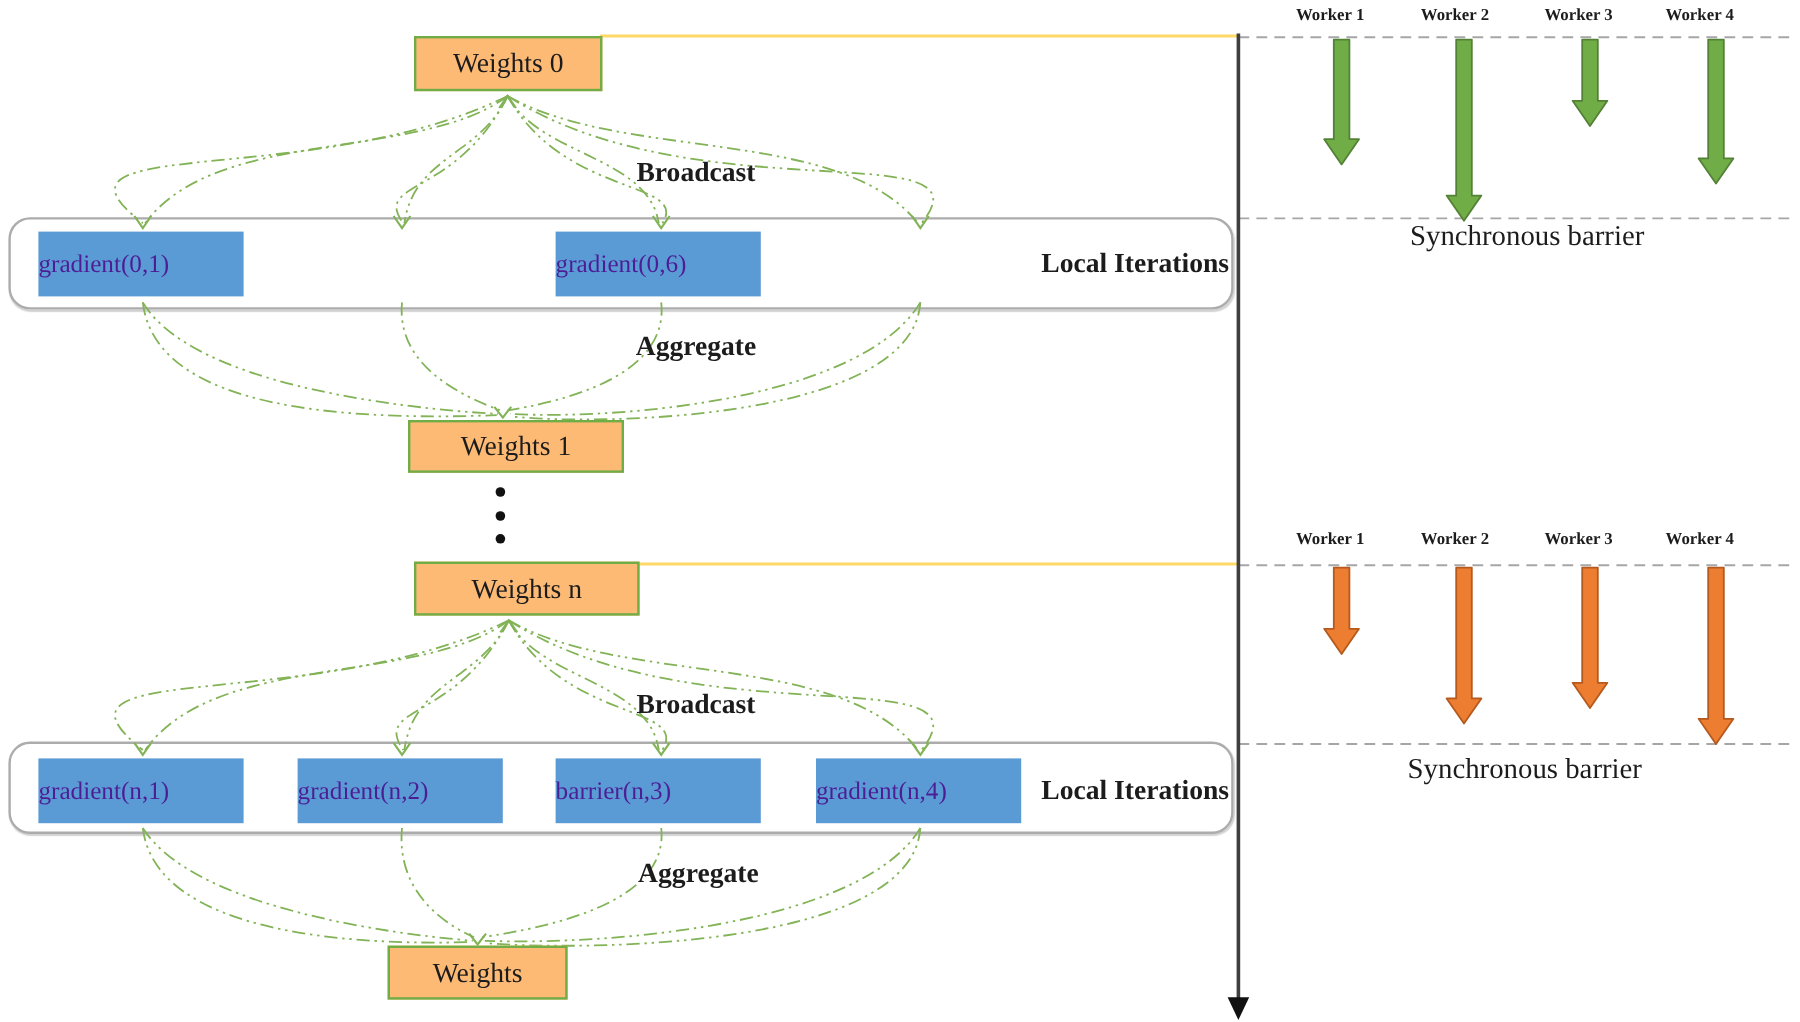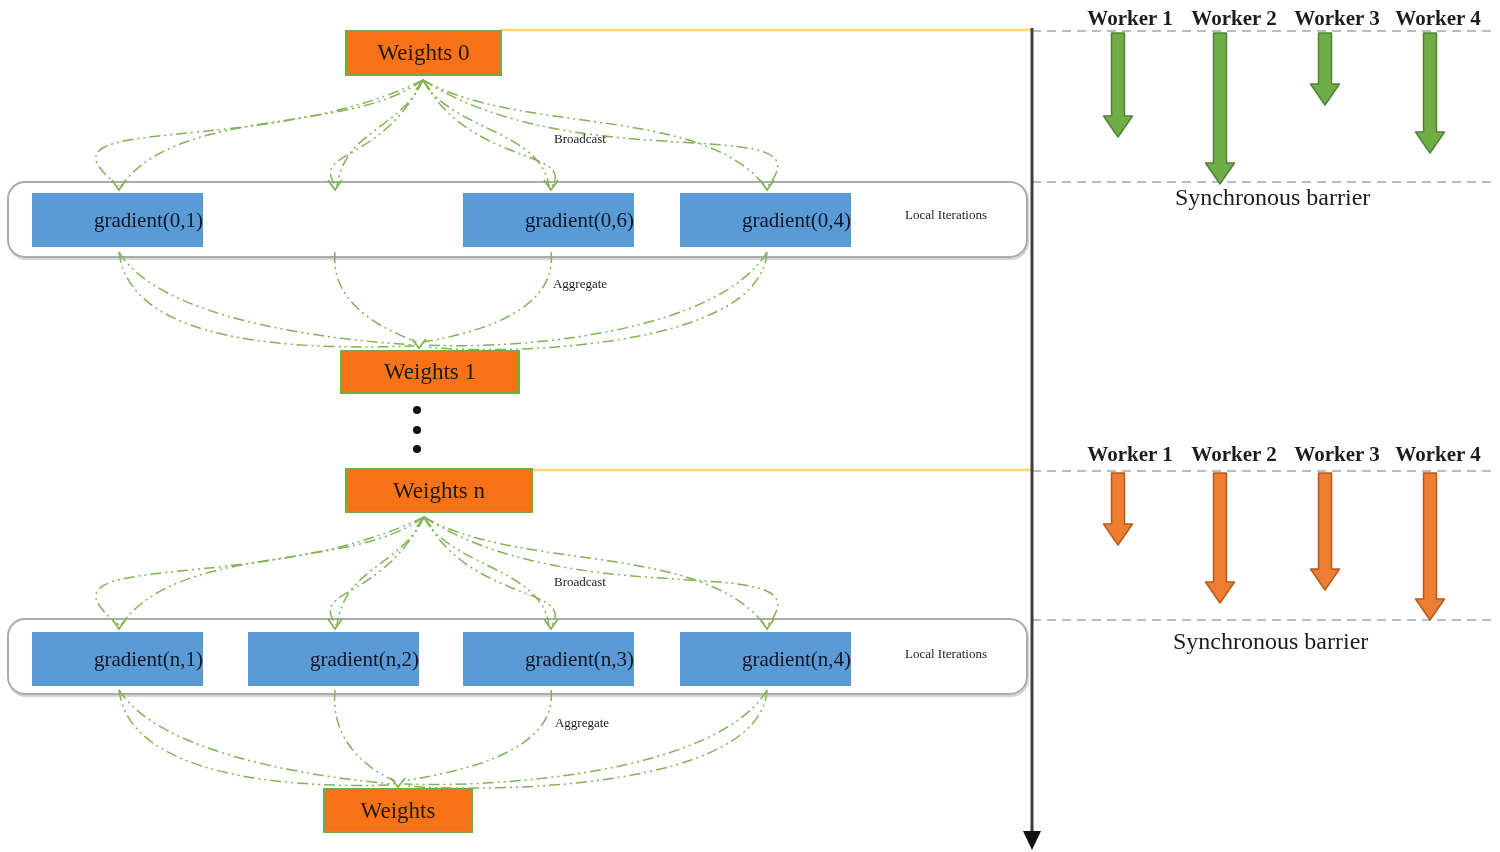--- a/index.html
+++ b/index.html
@@ -12,33 +12,33 @@
     font-family:"Liberation Serif","DejaVu Serif",serif;color:#1c1c1c;
   }
   #gfx{position:absolute;left:0;top:0;z-index:2;pointer-events:none;}
   .panel{
     position:absolute;left:7px;width:1021px;height:77px;box-sizing:border-box;
     border:2px solid var(--panelgray);border-radius:18px;background:transparent;
     box-shadow:1px 1.5px 1px rgba(0,0,0,0.18);z-index:1;
   }
   .wbox{
     position:absolute;box-sizing:border-box;border:2px solid var(--green);
-    background:#f97316;display:flex;align-items:center;justify-content:center;
+    background:#fdba74;display:flex;align-items:center;justify-content:center;
     font-size:23px;z-index:3;
   }
   .gbox{
     position:absolute;width:171px;height:54px;background:var(--blue);
-    display:flex;align-items:center;justify-content:flex-end;color:#0f172a;
+    display:flex;align-items:center;justify-content:flex-start;color:#4c1d95;
     font-size:21px;z-index:3;
   }
   .lbl{
-    position:absolute;font-weight:normal;font-size:13px;text-align:center;z-index:3;
+    position:absolute;font-weight:bold;font-size:23px;text-align:center;z-index:3;
     white-space:nowrap;
   }
-  .worker{position:absolute;width:100px;font-weight:bold;font-size:21px;text-align:center;z-index:3;white-space:nowrap;}
+  .worker{position:absolute;width:100px;font-weight:bold;font-size:14px;text-align:left;z-index:3;white-space:nowrap;}
   .barrier-label{position:absolute;width:200px;font-weight:normal;font-size:24px;text-align:left;z-index:3;white-space:nowrap;}
   .curve{fill:none;stroke:var(--curve);stroke-width:1.5;stroke-dasharray:11 4 2 4 2 4;}
   .vhead{fill:none;stroke:var(--curve);stroke-width:1.8;stroke-linejoin:miter;}
   .ydash{stroke:var(--dashgray);stroke-width:1.6;stroke-dasharray:9 6;}
   .yellow{stroke:var(--yellow);stroke-width:2.5;}
   .tline{stroke:var(--tl);stroke-width:3;}
 </style>
 </head>
 <body>
 
@@ -142,32 +142,29 @@
   <div class="wbox" style="left:323px;top:788px;width:150px;height:45px">
       <span>Weights</span>
     </div>
 
   <div class="gbox" style="left:32px;top:193px">
       <span>gradient(0,1)</span>
     </div>
   <div class="gbox" style="left:463px;top:193px">
       <span>gradient(0,6)</span>
     </div>
-  <div class="gbox" style="left:680px;top:193px">
-      <span>gradient(0,4)</span>
-    </div>
 
   <div class="gbox" style="left:32px;top:632px">
       <span>gradient(n,1)</span>
     </div>
   <div class="gbox" style="left:248px;top:632px">
       <span>gradient(n,2)</span>
     </div>
   <div class="gbox" style="left:463px;top:632px">
-      <span>gradient(n,3)</span>
+      <span>barrier(n,3)</span>
     </div>
   <div class="gbox" style="left:680px;top:632px">
       <span>gradient(n,4)</span>
     </div>
 
   <div class="lbl" style="left:510px;top:131px;width:140px">Broadcast</div>
   <div class="lbl" style="left:510px;top:276px;width:140px">Aggregate</div>
   <div class="lbl" style="left:866px;top:207px;width:160px">Local Iterations</div>
   <div class="lbl" style="left:510px;top:574px;width:140px">Broadcast</div>
   <div class="lbl" style="left:512px;top:715px;width:140px">Aggregate</div>

